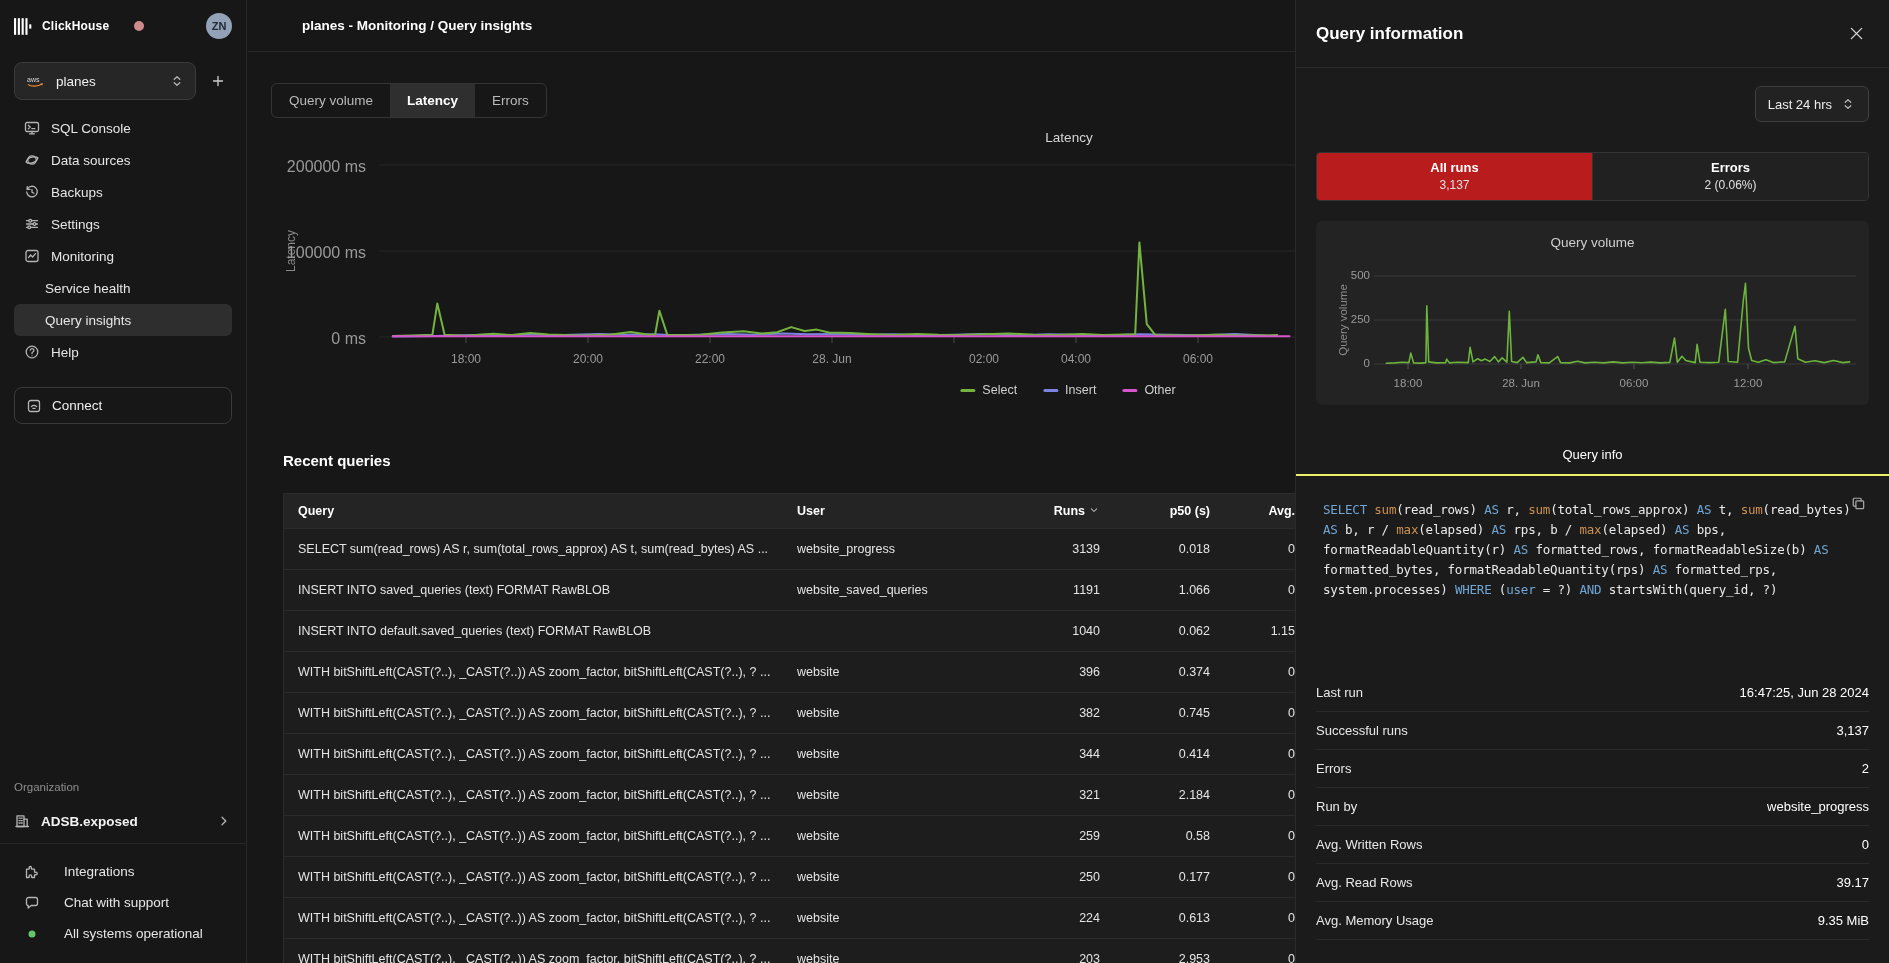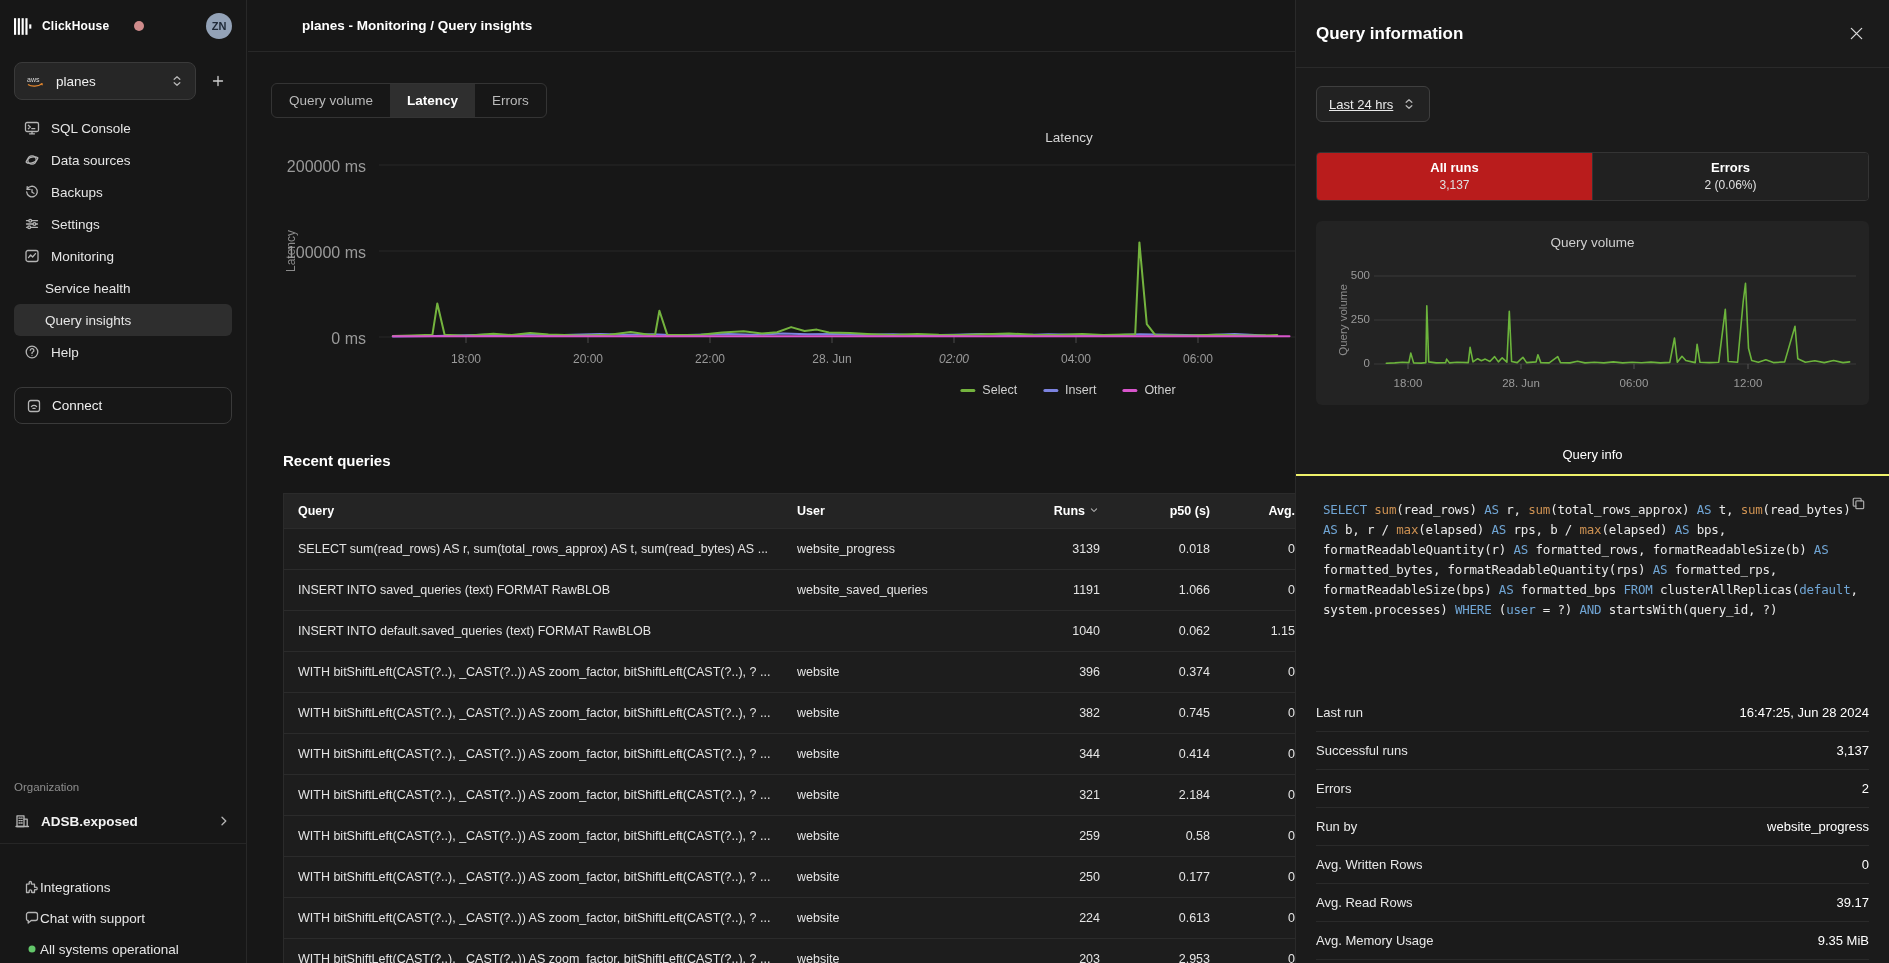--- a/index.html
+++ b/index.html
@@ -30,21 +30,21 @@
   .ic{width:16px;height:16px;flex:0 0 16px;display:inline-block;}
   .ic svg{width:16px;height:16px;stroke:#b5b5b5;stroke-width:1.3;fill:none;stroke-linecap:round;stroke-linejoin:round;}
   .connect-btn{margin:19px 14px 0;height:35px;border:1px solid #3a3a3a;border-radius:8px;display:flex;
                align-items:center;gap:10px;padding:0 11px;font-size:13.5px;color:#f0f0f0;cursor:pointer;flex:0 0 auto;}
   .org-label{margin:auto 14px 12px;font-size:11.5px;color:#8d8d8d;}
   .org-row{display:flex;align-items:center;gap:11px;margin:0 14px 6px;padding:0 0;height:32px;
            font-size:13.5px;color:#f2f2f2;font-weight:600;cursor:pointer;}
   .org-chev{margin-left:auto;}
   .sidebar-divider{border-top:1px solid #262626;margin:0 0 20px;}
   .footer-nav{padding:0 14px 6px;}
-  .footer-item{display:flex;align-items:flex-end;gap:0;height:31px;padding:0 10px;font-size:13.5px;color:#e6e6e6;cursor:pointer;}
+  .footer-item{display:flex;align-items:flex-start;gap:24px;height:31px;padding:0 10px;font-size:13.5px;color:#e6e6e6;cursor:pointer;}
   
   .main{position:absolute;left:248px;top:0;right:0;height:100%;}
   .main-header{height:52px;display:flex;align-items:center;padding:0 54px;border-bottom:1px solid #282828;
                font-weight:700;font-size:13.5px;color:#fff;box-sizing:border-box;}
   .tabs-row{padding:31px 0 0 23px;}
   .tab-group{display:inline-flex;border:1px solid #343434;border-radius:6px;overflow:hidden;}
   .tab{padding:9px 17px;font-size:13.5px;color:#b9b9b9;cursor:pointer;}
   .tab.active{background:#2f2f2f;color:#fff;font-weight:600;}
   .chart-area{position:absolute;left:0;top:115px;width:1642px;height:300px;}
   .chart-title{position:absolute;top:15px;left:821px;transform:translateX(-50%);font-size:13.5px;color:#d6d6d6;}
@@ -64,21 +64,21 @@
   .c-q{white-space:nowrap;overflow:hidden;}
   .runs-head{display:flex;align-items:center;justify-content:flex-end;gap:3px;}
   .sort-ic svg{width:12px;height:12px;stroke:#b5b5b5;stroke-width:1.4;fill:none;stroke-linecap:round;stroke-linejoin:round;}
   
   .panel{position:absolute;left:1295px;top:0;width:594px;height:100%;background:#1b1b1b;
          border-left:1px solid #2a2a2a;z-index:10;box-sizing:border-box;overflow:hidden;}
   .panel-header{height:68px;display:flex;align-items:center;padding:0 20px;border-bottom:1px solid #2a2a2a;box-sizing:border-box;}
   .panel-title{font-size:17px;font-weight:700;color:#fff;}
   .close-btn{margin-left:auto;width:26px;height:26px;display:flex;align-items:center;justify-content:center;cursor:pointer;}
   .close-btn svg{width:15px;height:15px;stroke:#d9d9d9;stroke-width:1.4;fill:none;stroke-linecap:round;}
-  .controls{display:flex;justify-content:flex-start;padding:18px 20px 0;text-decoration:underline;}
+  .controls{display:flex;justify-content:flex-end;padding:18px 20px 0;}
   .range-select{height:34px;border:1px solid #3f3f3f;border-radius:6px;display:flex;align-items:center;gap:8px;
                 padding:0 12px;font-size:13px;color:#ececec;background:#222;cursor:pointer;}
   .segments{display:flex;margin:30px 20px 0;border:1px solid #343434;border-radius:4px;overflow:hidden;}
   .segment{flex:1;text-align:center;padding:7px 0 8px;background:#212121;cursor:pointer;}
   .segment + .segment{border-left:1px solid #343434;}
   .segment.active{background:#b91c1c;}
   .s-label{font-size:13px;font-weight:700;color:#fff;}
   .s-value{font-size:12px;color:#e0e0e0;margin-top:3px;}
   .chart-card{margin:20px 20px 0;height:184px;background:#232323;border-radius:6px;position:relative;}
   .card-title{position:absolute;top:14px;left:0;right:0;text-align:center;font-size:13.5px;color:#cfcfcf;}
@@ -271,21 +271,21 @@
       <div id="main-yticks">
           <div class="ytick" style="top: 43px;">200000 ms</div>
           <div class="ytick" style="top: 129px;">100000 ms</div>
           <div class="ytick" style="top: 215px;">0 ms</div>
         </div>
       <div id="main-xticks">
           <div class="xtick" style="left: 218px;">18:00</div>
           <div class="xtick" style="left: 340px;">20:00</div>
           <div class="xtick" style="left: 462px;">22:00</div>
           <div class="xtick" style="left: 584px;">28. Jun</div>
-          <div class="xtick" style="left: 706px; font-style: italic;">02:00</div>
+          <div class="xtick" style="left: 736px;">02:00</div>
           <div class="xtick" style="left: 828px;">04:00</div>
           <div class="xtick" style="left: 950px;">06:00</div>
         </div>
       <div class="legend" id="main-legend">
           <div class="legend-item">
             <span class="legend-dash" style="background: rgb(116, 179, 62);"></span>
             <span>Select</span>
           </div>
           <div class="legend-item">
             <span class="legend-dash" style="background: rgb(124, 131, 224);"></span>
@@ -452,21 +452,20 @@
     <div class="panel-tabs" id="panel-tabs">
         <div class="ptab active">Query info</div>
       </div>
 
     <div class="sql-block">
       <div id="sql-code">
           <div class="sql-line"><span class="k">SELECT </span><span class="f">sum</span><span>(read_rows) </span><span class="k">AS </span><span>r, </span><span class="f">sum</span><span>(total_rows_approx) </span><span class="k">AS </span><span>t, </span><span class="f">sum</span><span>(read_bytes)</span></div>
           <div class="sql-line"><span class="k">AS </span><span>b, r / </span><span class="f">max</span><span>(elapsed) </span><span class="k">AS </span><span>rps, b / </span><span class="f">max</span><span>(elapsed) </span><span class="k">AS </span><span>bps,</span></div>
           <div class="sql-line"><span>formatReadableQuantity(r) </span><span class="k">AS </span><span>formatted_rows, formatReadableSize(b) </span><span class="k">AS</span></div>
           <div class="sql-line"><span>formatted_bytes, formatReadableQuantity(rps) </span><span class="k">AS </span><span>formatted_rps,</span></div>
-          <div class="sql-line"><span>formatReadableSize(bps) </span><span class="k">AS </span><span>formatted_bps </span><span class="k">FROM </span><span>clusterAllReplicas(</span><span class="k">default</span><span>,</span></div>
           <div class="sql-line"><span>system.processes) </span><span class="k">WHERE </span><span>(</span><span class="k">user</span><span> = ?) </span><span class="k">AND </span><span>startsWith(query_id, ?)</span></div>
         </div>
       <span class="copy-btn" id="copy-btn"><svg viewBox="0 0 16 16">
             <rect x="5.2" y="5.2" width="8.3" height="8.3" rx="1"></rect>
             <path d="M10.8 5.2V3.4a1 1 0 0 0-1-1H3.4a1 1 0 0 0-1 1v6.4a1 1 0 0 0 1 1h1.8"></path>
           </svg></span>
     </div>
 
     <div class="stats" id="stats">
         <div class="stat">

